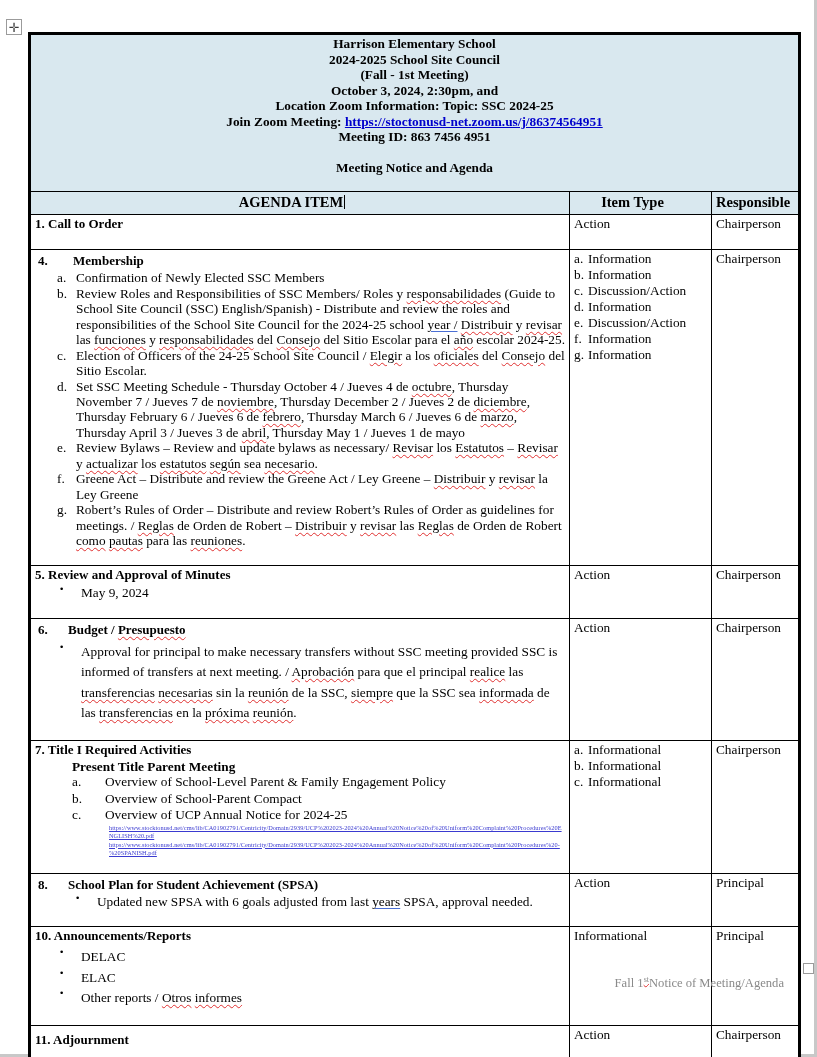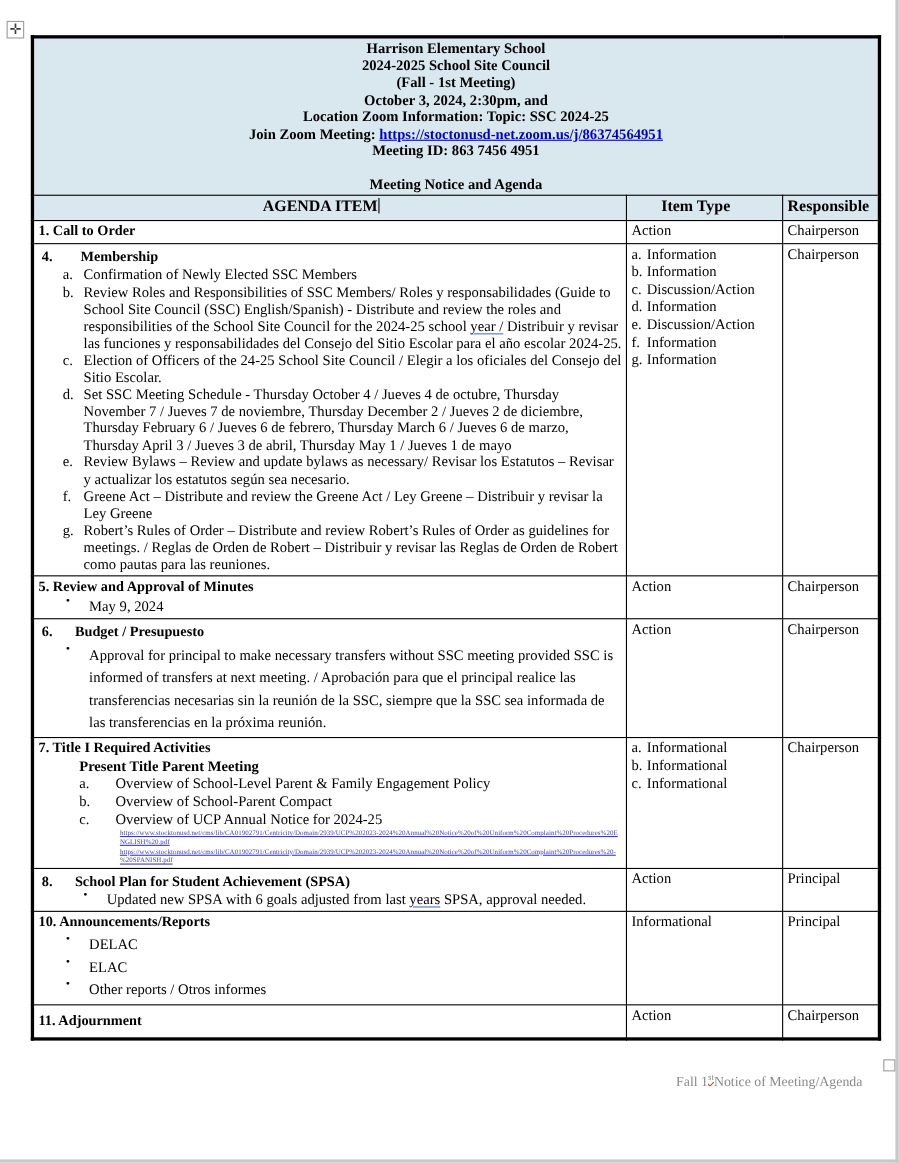--- a/index.html
+++ b/index.html
@@ -59,21 +59,21 @@
     left: 28px;
     top: 32px;
     width: 770px;
     border-collapse: collapse;
     table-layout: fixed;
     background: #ffffff;
   }
   table.agenda td, table.agenda th {
     border: 1px solid #000000;
     vertical-align: top;
-    padding: 1px 4px 2px 4px;
+    padding: 1px 4px 16px 4px;
     font-size: 13.3px;
     line-height: 1.17;
   }
   
   table.agenda {
     border: 3px solid #000000;
   }
 
   
   td.titleblock {
@@ -190,20 +190,21 @@
     padding-left: 14px;
     font-size: 13.3px;
     line-height: 1.2;
   }
   ul.typelist > li > .mk {
     position: absolute; left: 0; top: 0;
   }
 
   
   .sq {
+    text-decoration: underline;
     text-decoration-style: wavy;
     text-decoration-color: #e03030;
     text-decoration-thickness: 1px;
     text-underline-offset: 2px;
   }
   
   .gr {
     text-decoration: underline;
     text-decoration-color: #4a6fd4;
     text-decoration-thickness: 1px;

